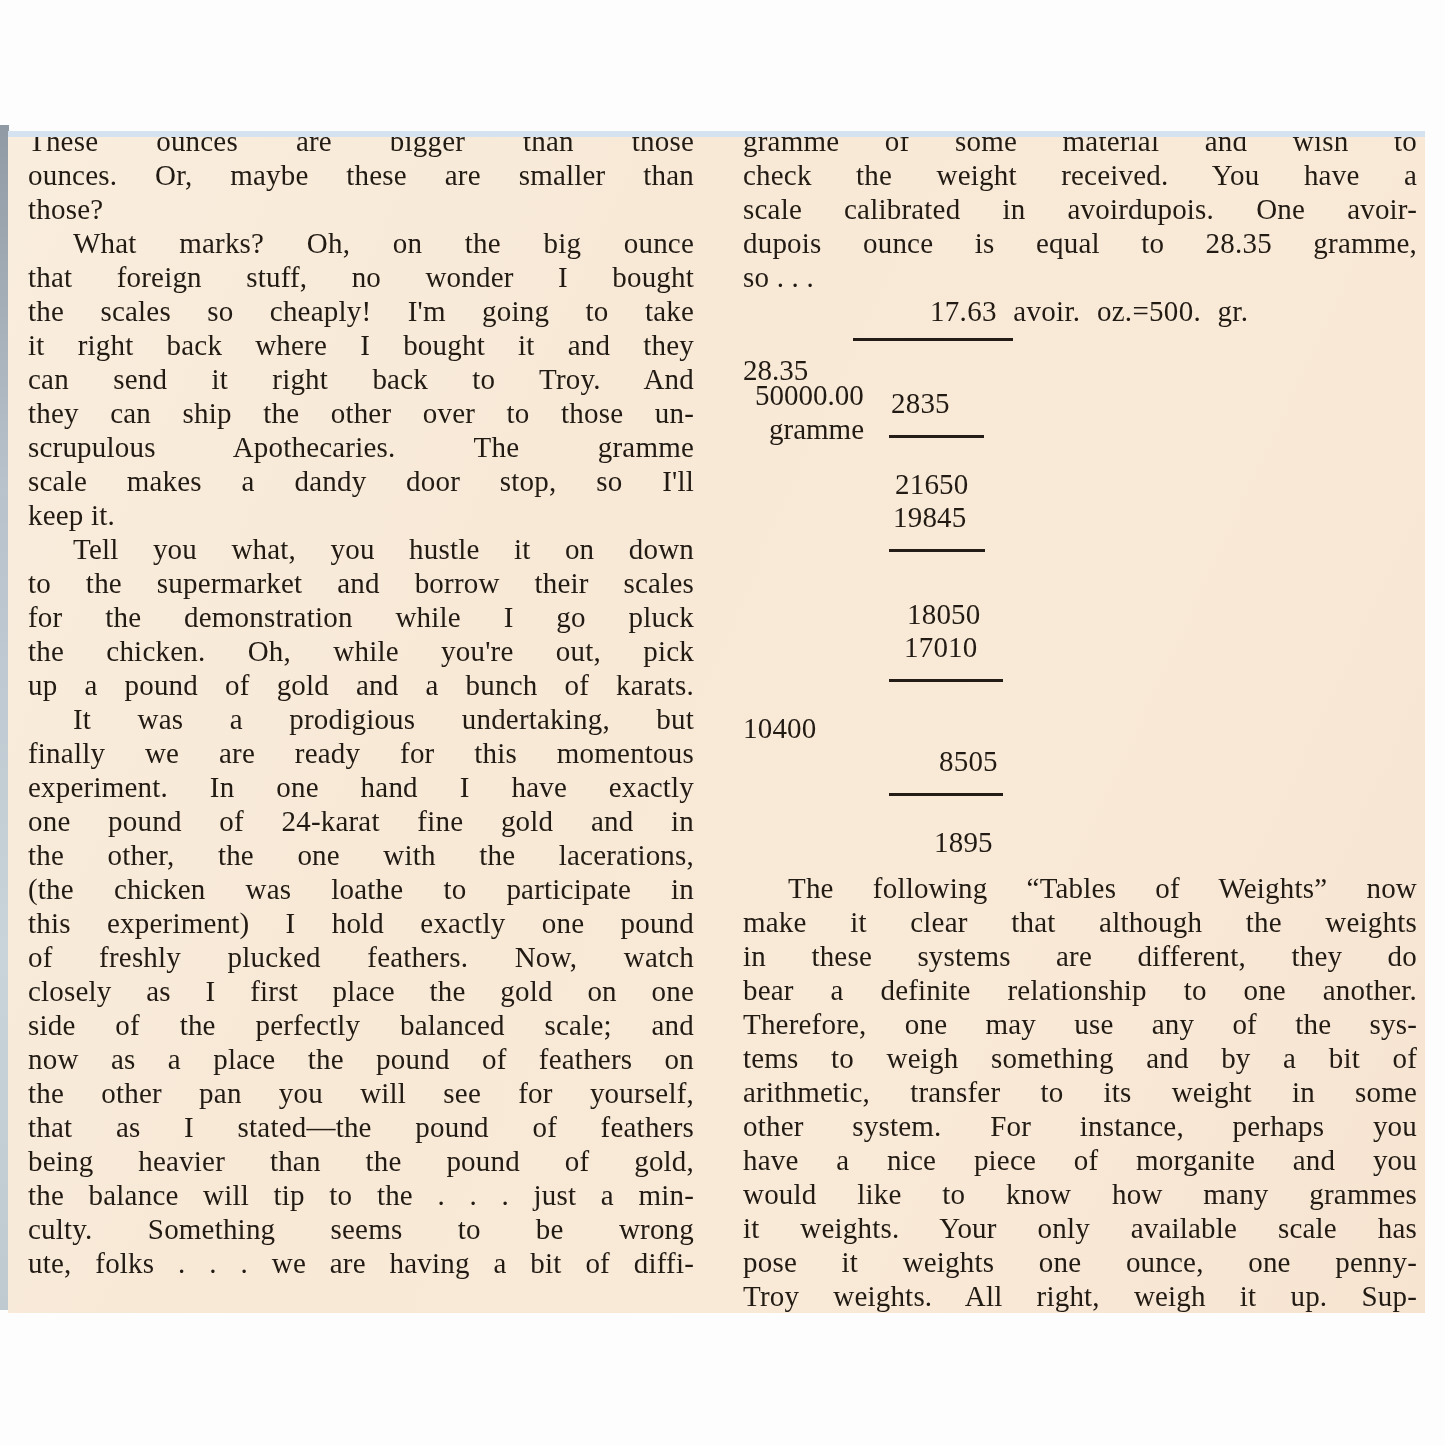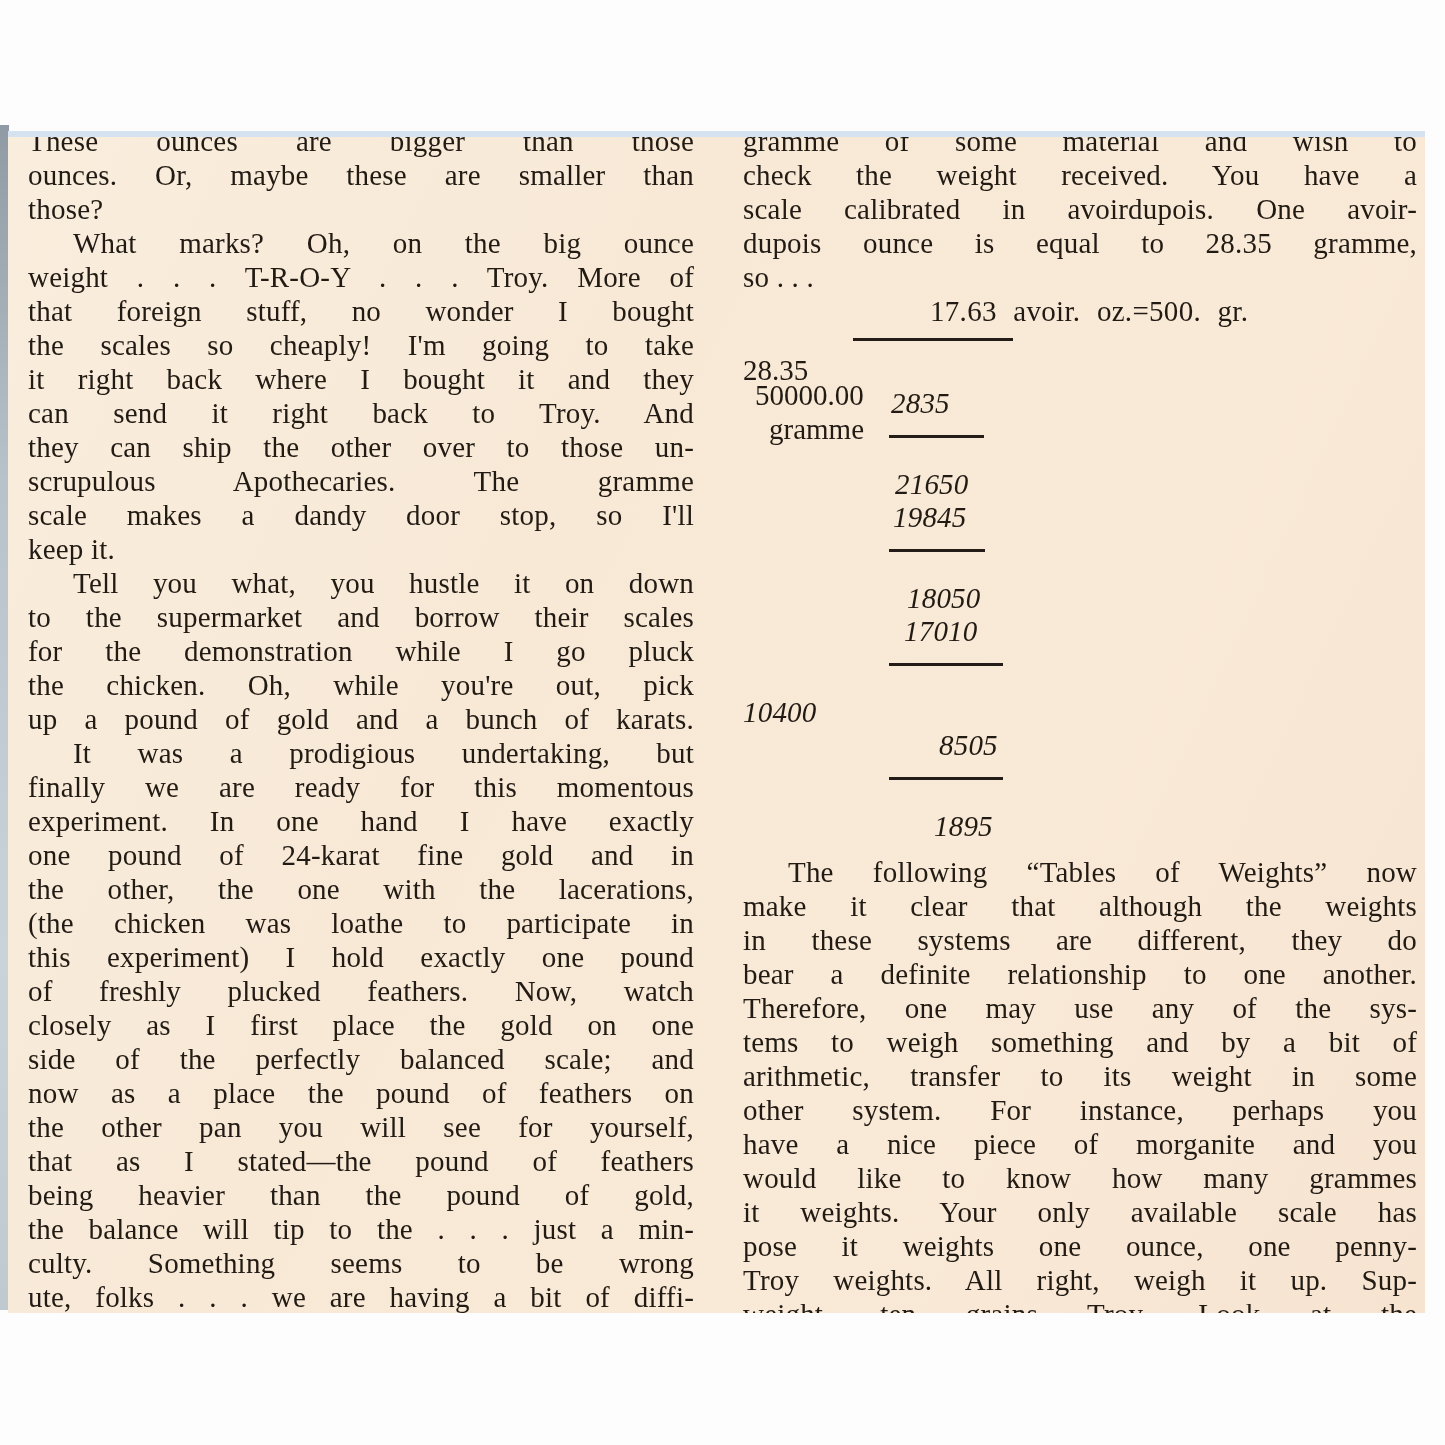--- a/index.html
+++ b/index.html
@@ -23,21 +23,21 @@
   .col-left{left:20px;width:666px;}
   .col-right{left:735px;width:674px;}
   .ln{
     font-size:29px;line-height:34px;
     text-align:justify;text-align-last:justify;
     letter-spacing:0.2px;
   }
   .ln.end{text-align-last:left;}
   .ln.ind{text-indent:45px;}
   .ln.cut{margin-top:-13px;}
-  .ln.num{text-align:right;text-align-last:left;font-style:italic;}
+  .ln.num{text-align:right;text-align-last:left;}
   .quotient{
     font-size:29px;line-height:34px;
     margin-left:187px;word-spacing:9px;letter-spacing:0.3px;
   }
   .qrule{
     height:3px;background:#241d17;
     width:160px;margin:10px 0 12px 110px;
   }
   .divrow{display:flex;align-items:flex-start;height:34px;font-size:29px;line-height:34px;flex-direction:column;}
   .divisor{width:96px;}
@@ -57,21 +57,20 @@
 
 <div class="edge-shadow"></div>
 
 <div class="paper">
 
   <div class="col col-left">
       <div class="ln cut">These ounces are bigger than those</div>
       <div class="ln">ounces. Or, maybe these are smaller than</div>
       <div class="ln end">those?</div>
       <div class="ln ind">What marks? Oh, on the big ounce</div>
-      <div class="ln">weight . . . T-R-O-Y . . . Troy. More of</div>
       <div class="ln">that foreign stuff, no wonder I bought</div>
       <div class="ln">the scales so cheaply! I'm going to take</div>
       <div class="ln">it right back where I bought it and they</div>
       <div class="ln">can send it right back to Troy. And</div>
       <div class="ln">they can ship the other over to those un-</div>
       <div class="ln">scrupulous Apothecaries. The gramme</div>
       <div class="ln">scale makes a dandy door stop, so I'll</div>
       <div class="ln end">keep it.</div>
       <div class="ln ind">Tell you what, you hustle it on down</div>
       <div class="ln">to the supermarket and borrow their scales</div>
@@ -121,21 +120,21 @@
     <div class="steps">
         <div class="ln num" style="margin-left: 148px;">2835</div>
         <div class="drule">
           <div class="druleline" style="width: 95px; margin-left: 146px;"></div>
         </div>
         <div class="ln num" style="margin-left: 152px;">21650</div>
         <div class="ln num" style="margin-left: 150px;">19845</div>
         <div class="drule">
           <div class="druleline" style="width: 96px; margin-left: 146px;"></div>
         </div>
-        <div class="ln num" style="margin-left: 164px;">18050</div>
+        <div class="ln num" style="margin-left: 164px; margin-top: 16px;">18050</div>
         <div class="ln num" style="margin-left: 161px;">17010</div>
         <div class="drule">
           <div class="druleline" style="width: 114px; margin-left: 146px;"></div>
         </div>
         <div class="ln num" style="">10400</div>
         <div class="ln num" style="margin-left: 196px;">8505</div>
         <div class="drule">
           <div class="druleline" style="width: 114px; margin-left: 146px;"></div>
         </div>
         <div class="ln num" style="margin-left: 191px;">1895</div>

